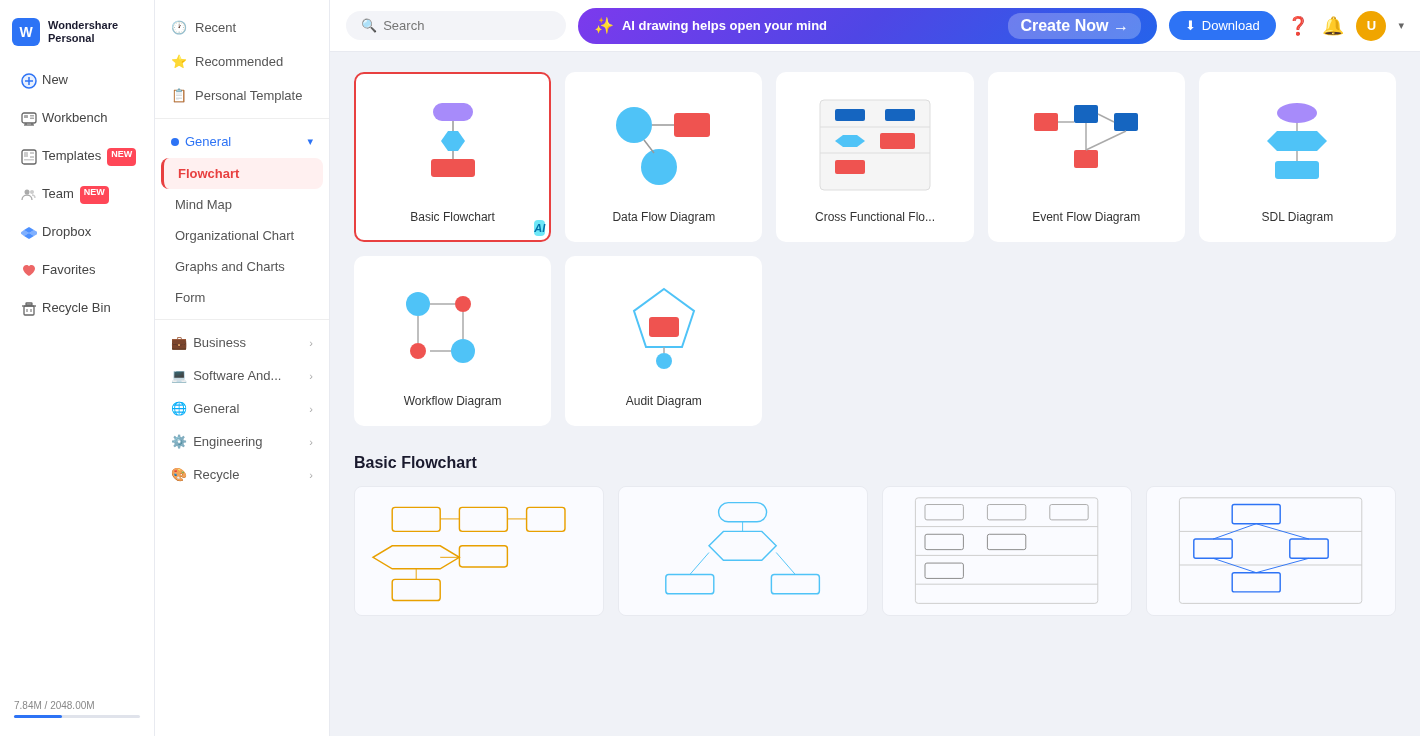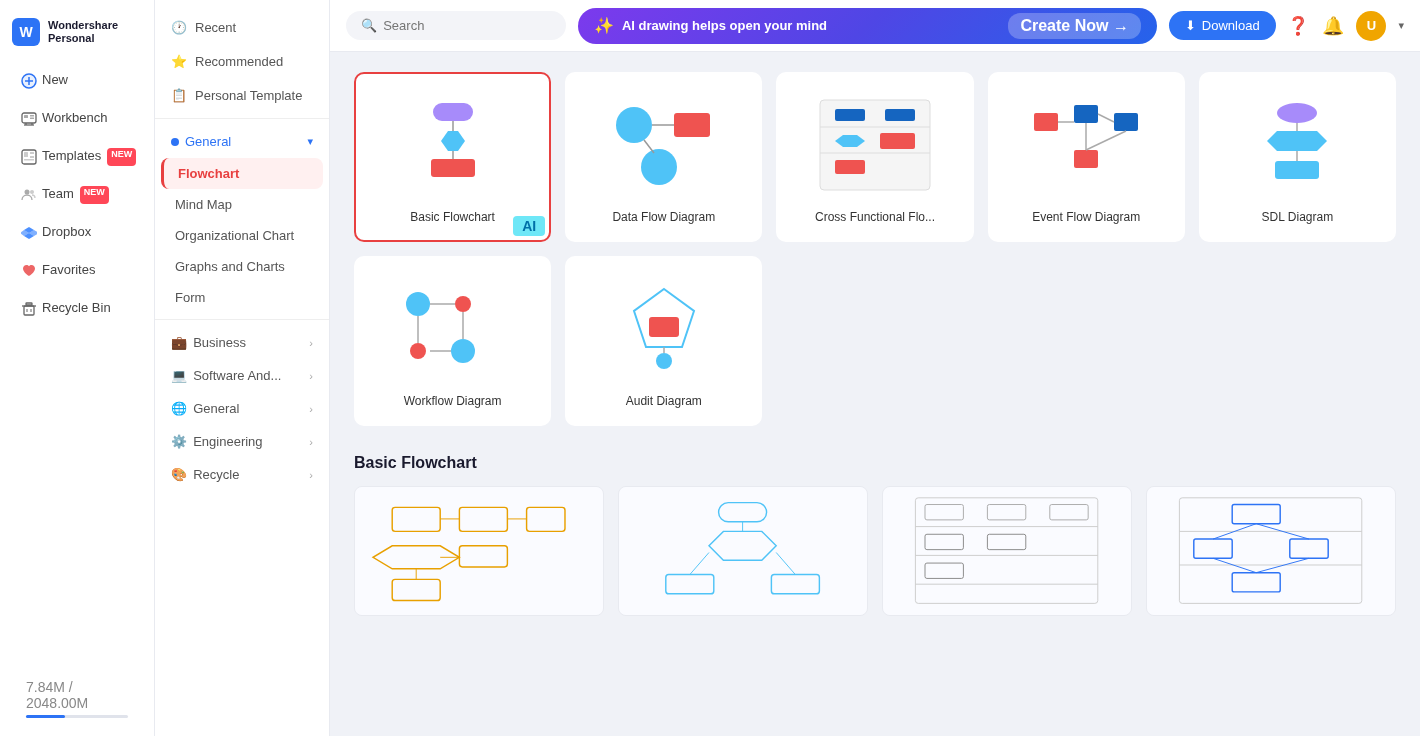--- a/index.html
+++ b/index.html
@@ -27,21 +27,21 @@
     .sidebar-item {
       display: flex; gap: 4px; padding: 9px 14px;
       font-size: 13px; color: #444; cursor: pointer; position: relative;
       border-radius: 6px; margin: 1px 6px;
     }
     .sidebar-item .badge {
       background: #ff4757; color: #fff; font-size: 9px; font-weight: 700;
       padding: 1px 4px; border-radius: 4px; margin-left: 2px;
     }
     .sidebar-item .icon { width: 18px; height: 18px; display: flex; align-items: center; justify-content: center; flex-shrink: 0; }
-    .storage-bar { padding: 8px 26px; font-size: 14px; color: #888; }
+    .storage-bar { padding: 8px 14px; font-size: 10px; color: #888; }
     .storage-bar .bar { height: 3px; background: #e0e3eb; border-radius: 2px; margin-top: 4px; }
     .storage-bar .bar-fill { height: 100%; width: 38%; background: #2d73f5; border-radius: 2px; }
 
     
     .second-panel {
       width: 175px;
       background: #fff;
       border-right: 1px solid #e8eaf0;
       display: flex;
       flex-direction: column;
@@ -147,22 +147,22 @@
       transition: box-shadow 0.2s;
     }
     .template-card.selected { border-color: #e84040; }
     .template-card .card-img { width: 100%; height: 110px; display: flex; align-items: center; justify-content: center; margin-bottom: 10px; }
     .template-card .card-label { font-size: 12px; color: #333; font-weight: 500; text-align: center; }
 
     
     .fc-basic { position: relative; }
     .ai-badge {
       position: absolute; bottom: 4px; right: 4px;
-      background: #6ee7f7; color: #0070a8; font-size: 14px; font-weight: 700;
-      padding: 2px 9px; border-radius: 4px;
+      background: #6ee7f7; color: #0070a8; font-size: 11px; font-weight: 700;
+      padding: 2px 0; border-radius: 4px; font-style: italic;
     }
 
     
     .section-title { font-size: 16px; font-weight: 700; color: #1a1a2e; margin-bottom: 14px; }
 
     
     .thumb-row { display: grid; grid-template-columns: repeat(4, 1fr); gap: 14px; }
     .thumb-card {
       background: #fff; border-radius: 8px; overflow: hidden; cursor: pointer;
       border: 1px solid #e8eaf0; height: 130px;

